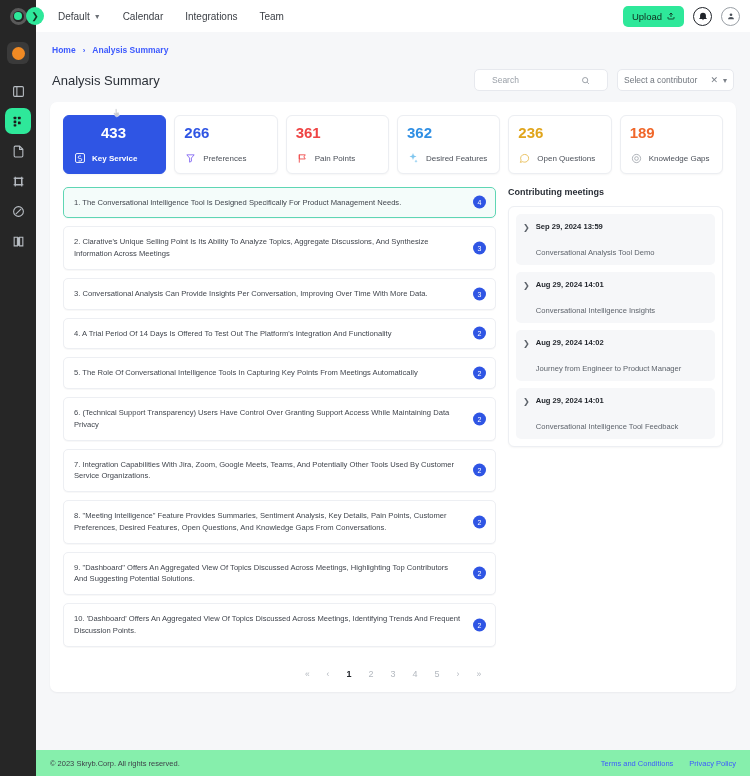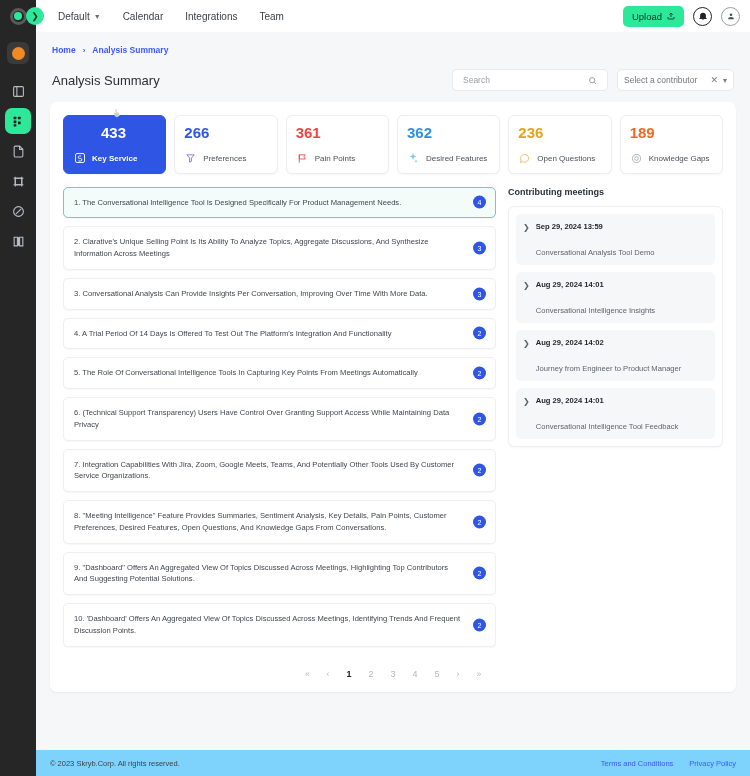--- a/index.html
+++ b/index.html
@@ -78,22 +78,22 @@
   .content { flex: 1; padding: 0 14px; overflow: hidden; }
 
   .breadcrumb { display: flex; align-items: center; gap: 7px; padding: 13px 2px 0 2px; }
   .breadcrumb a { font-size: 8.5px; color: #3d5afe; font-weight: bold; text-decoration: none; }
   .breadcrumb .sep { font-size: 8px; color: #3d5afe; font-weight: bold; }
 
   .page-head { display: flex; align-items: center; padding: 14px 2px 11px 2px; }
   .page-title { font-size: 13px; color: #2b3038; font-weight: normal; }
   .head-tools { margin-left: auto; display: flex; gap: 9px; }
   .search-box {
-    width: 156px; height: 22px; background: #fff; border: 1px solid #e7e9ee; border-radius: 5px;
-    display: flex; align-items: center; padding: 0 10px;
+    width: 134px; height: 22px; background: #fff; border: 1px solid #e7e9ee; border-radius: 5px;
+    display: flex; align-items: center; padding: 0 17px;
   }
   .search-box .ph { font-size: 8.5px; color: #9aa0a8; }
   .search-box .ico { margin-left: auto; color: #8b9199; display: flex; }
   .contrib-box {
     width: 117px; height: 22px; background: #fff; border: 1px solid #e7e9ee; border-radius: 5px;
     display: flex; align-items: center; padding: 0 6px; gap: 5px;
   }
   .contrib-box .ph { font-size: 8.5px; color: #6f757d; }
   .contrib-box .x { margin-left: auto; font-size: 9px; color: #7b8189; }
   .contrib-box .dn { font-size: 8px; color: #7b8189; }
@@ -155,21 +155,21 @@
   .meeting .chev { color: #5c626a; font-size: 8px; padding-top: 1px; }
   .meeting .mdate { font-size: 7.6px; color: #24282e; font-weight: bold; }
   .meeting .mtitle { font-size: 7.6px; color: #5e646c; margin-top: 17px; }
 
   .pager { display: flex; justify-content: center; align-items: center; gap: 17px; margin-top: 14px; }
   .pg { font-size: 8.5px; color: #b3b8bf; }
   .pg.num { font-size: 9px; }
   .pg.active { color: #20242a; font-weight: bold; }
 
   .footer {
-    height: 26px; background: #7dd3fc; display: flex; align-items: center;
+    height: 26px; background: #86efac; display: flex; align-items: center;
     padding: 0 14px; flex: 0 0 26px;
   }
   .copy { font-size: 7.5px; color: #3e434a; }
   .flinks { margin-left: auto; display: flex; gap: 16px; }
   .flinks a { font-size: 7.5px; color: #3d5afe; text-decoration: none; }
 </style>
 </head>
 <body>
 
 <div class="app">

